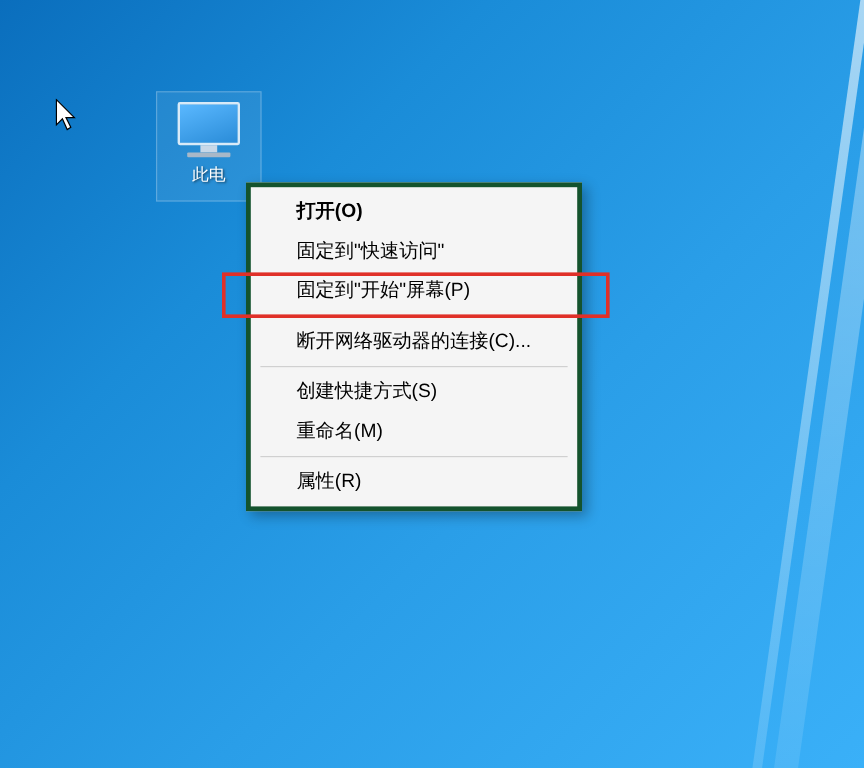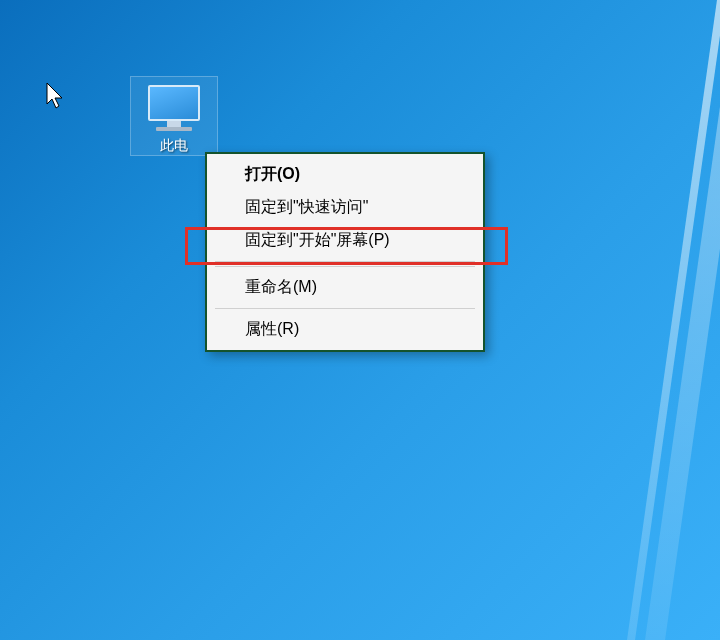--- a/index.html
+++ b/index.html
@@ -41,21 +41,21 @@
     }
     
     .desktop-icon {
       position: absolute;
       top: 76px;
       left: 130px;
       width: 88px;
       text-align: center;
       background: rgba(255,255,255,0.08);
       border: 1px solid rgba(255,255,255,0.25);
-      padding: 6px 2px 0 2px;
+      padding: 6px 2px 12px 2px;
     }
     .desktop-icon .icon-img {
       width: 56px;
       height: 48px;
       margin: 2px auto 4px auto;
       position: relative;
     }
     .monitor {
       width: 52px;
       height: 36px;
@@ -82,21 +82,21 @@
       font-size: 14px;
       text-shadow: 1px 1px 2px rgba(0,0,0,0.6);
     }
     
     .context-menu {
       position: absolute;
       top: 152px;
       left: 205px;
       width: 280px;
       background: #f5f5f5;
-      border: 2px solid #14532d;
+      border: 4px solid #14532d;
       box-shadow: 4px 4px 10px rgba(0,0,0,0.3);
       padding: 4px 2px;
     }
     .menu-item {
       display: flex;
       align-items: center;
       padding: 6px 8px 6px 36px;
       font-size: 16px;
       color: #000;
       position: relative;
@@ -161,21 +161,27 @@
   <div class="menu-item bold">
     <span>打开(O)</span>
   </div>
   <div class="menu-item">
     <span>固定到"快速访问"</span>
   </div>
   <div class="menu-item">
     <span>固定到"开始"屏幕(P)</span>
   </div>
   <div class="separator"></div>
+  <div class="menu-item">
+    <span>断开网络驱动器的连接(C)...</span>
+  </div>
   <div class="separator"></div>
+  <div class="menu-item">
+    <span>创建快捷方式(S)</span>
+  </div>
   <div class="menu-item">
     <span>重命名(M)</span>
   </div>
   <div class="separator"></div>
   <div class="menu-item">
     <span>属性(R)</span>
   </div>
 </div>
 
 <div class="highlight-box"></div>

